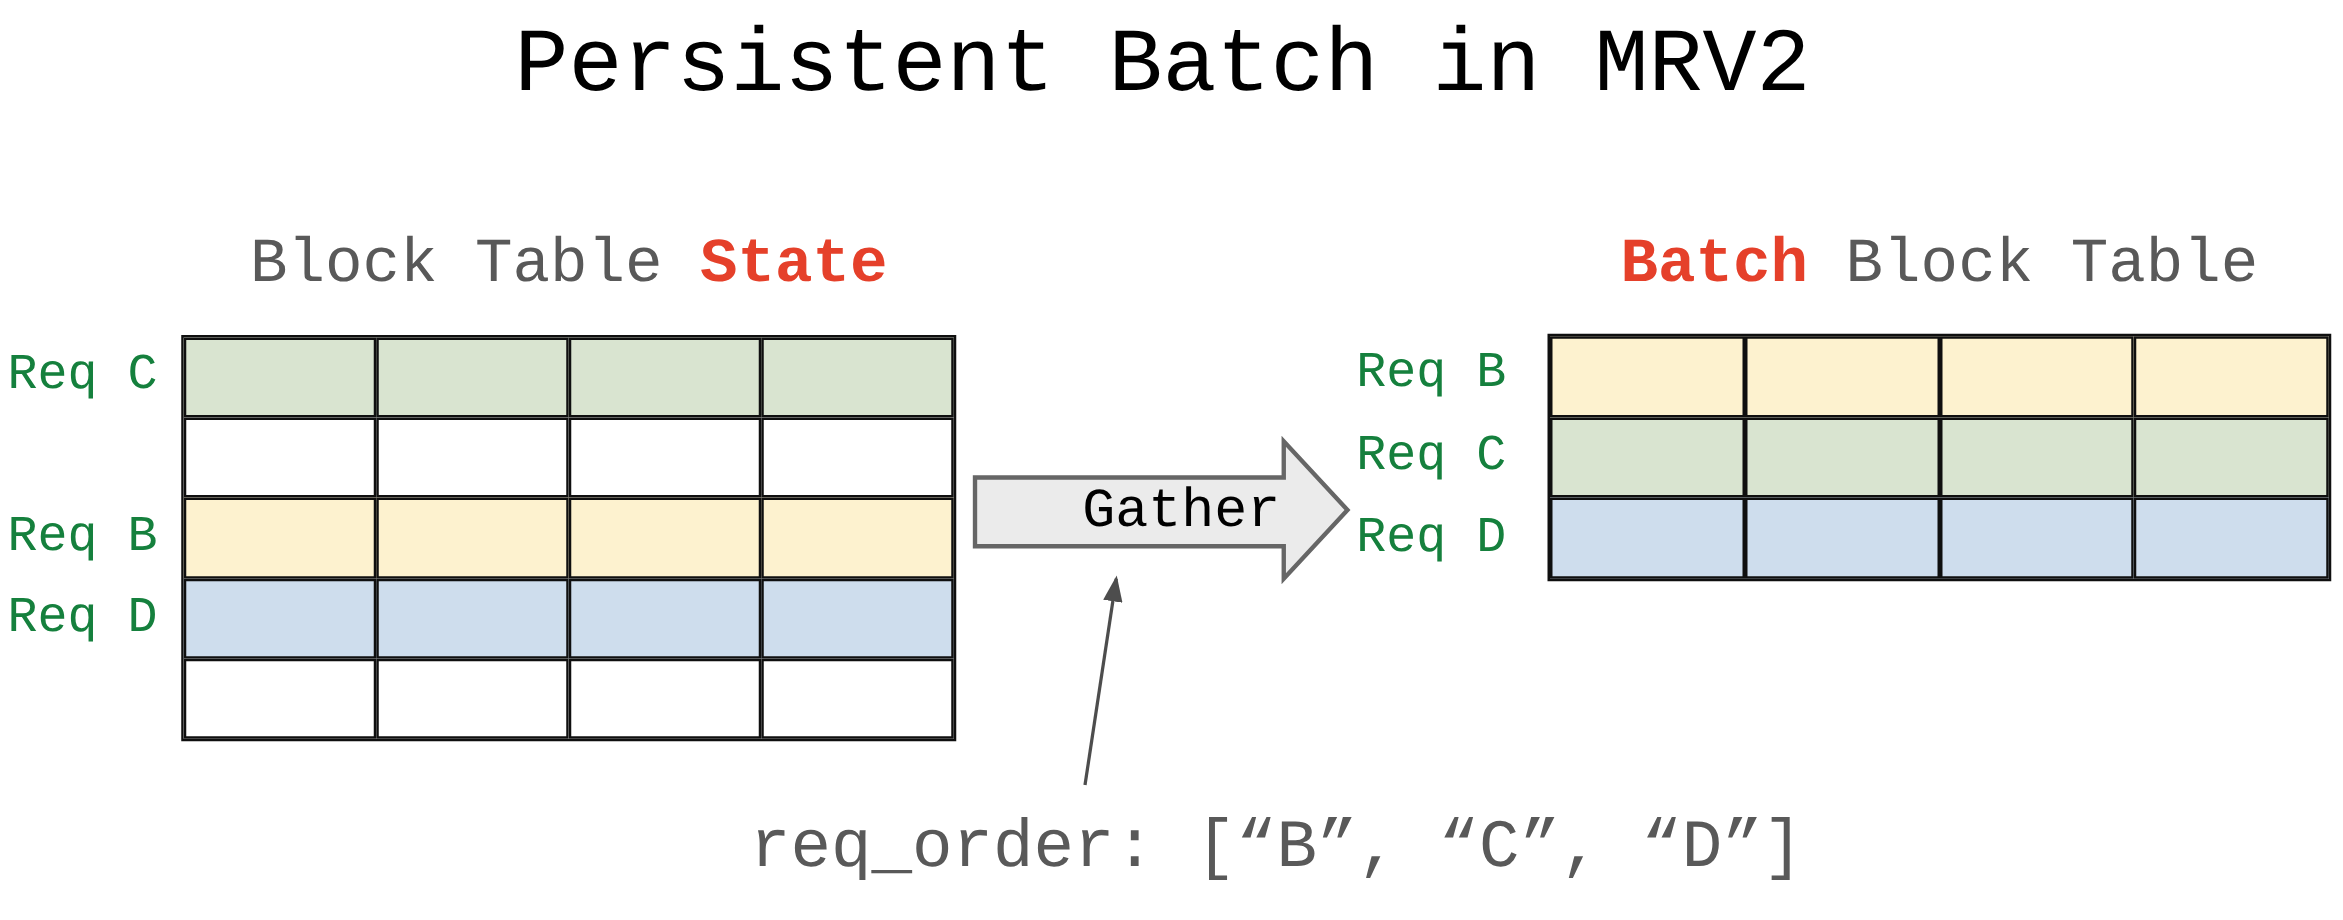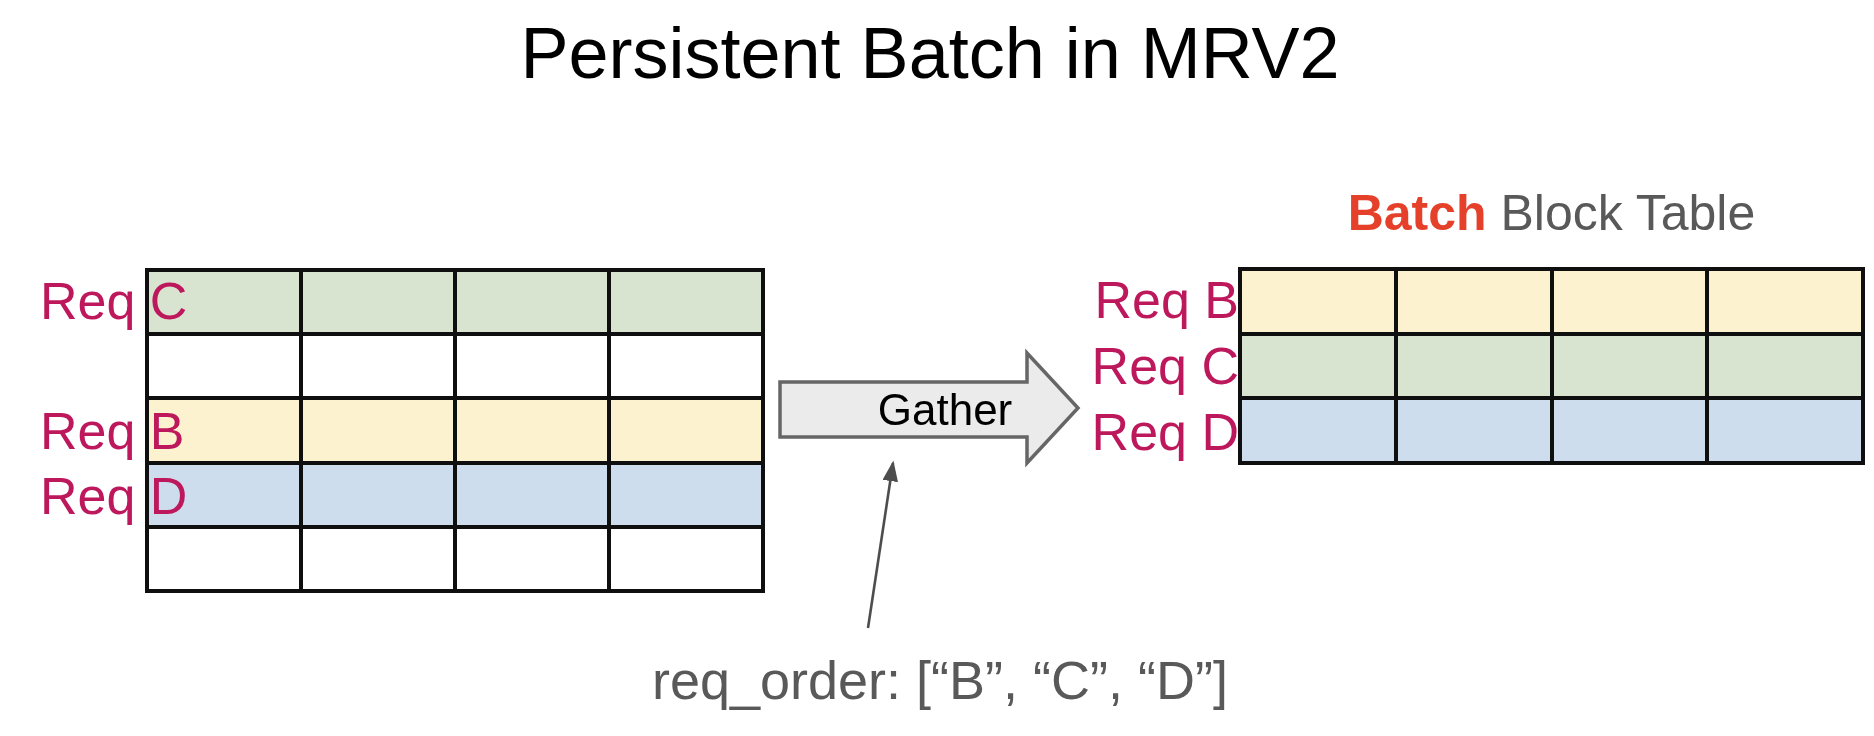--- a/index.html
+++ b/index.html
@@ -9,21 +9,21 @@
     --arrow-fill:#ebebeb;
     --arrow-stroke:#666666;
     --annot:#4d4d4d;
   }
   *{margin:0;padding:0;box-sizing:border-box;}
   html,body{background:#ffffff;}
   .canvas{
     position:relative;
     width:1874px;height:736px;
     background:#ffffff;
-    font-family:Liberation Sans, sans-serif;
+    font-family:Liberation Mono, monospace;
     overflow:hidden;
   }
   .slide-title{
     position:absolute;left:0;top:16px;width:1860px;
     text-align:center;
     font-size:72px;line-height:1.05;color:#000;
     white-space:nowrap;
   }
   .table-header{
     position:absolute;top:188px;
@@ -37,24 +37,23 @@
     position:absolute;
     display:grid;
     border:2px solid var(--line);
     background:#fff;
   }
   #left-table{left:145px;top:268px;width:620px;height:325px;}
   #right-table{left:1238px;top:267px;width:627px;height:198px;}
   .cell{border:2px solid var(--line);}
   .row-label{
     position:absolute;
-    font-size:52px;color:#be185d;line-height:1;
+    font-size:40px;color:#15803d;line-height:1;
     display:flex;align-items:center;
     white-space:nowrap;
-    margin-left:34px;
   }
   .row-label.left{left:6px;width:132px;justify-content:flex-start;}
   .row-label.right{left:1050px;width:155px;justify-content:flex-end;}
   .gather-svg{position:absolute;left:770px;top:345px;width:320px;height:130px;}
   .gather-label{
     position:absolute;left:780px;top:382px;width:298px;height:55px;
     display:flex;align-items:center;justify-content:center;
     font-size:44px;color:#000;line-height:1;padding-left:32px;
   }
   .annot-svg{position:absolute;left:845px;top:450px;width:75px;height:190px;}
@@ -65,20 +64,23 @@
     white-space:nowrap;
   }
 </style>
 </head>
 <body>
 
 <div class="canvas">
 
   <div class="slide-title">Persistent Batch in MRV2</div>
 
+  <div class="table-header header-left">
+    <span>Block Table </span><span class="emph">State</span>
+  </div>
 
   <div class="table-header header-right">
     <span class="emph">Batch</span><span> Block Table</span>
   </div>
 
   <div id="left-table" class="block-table" style="grid-template-columns: repeat(4, 1fr); grid-template-rows: repeat(5, 1fr);">
       <div class="cell" style="background: rgb(217, 228, 208);"></div>
       <div class="cell" style="background: rgb(217, 228, 208);"></div>
       <div class="cell" style="background: rgb(217, 228, 208);"></div>
       <div class="cell" style="background: rgb(217, 228, 208);"></div>

